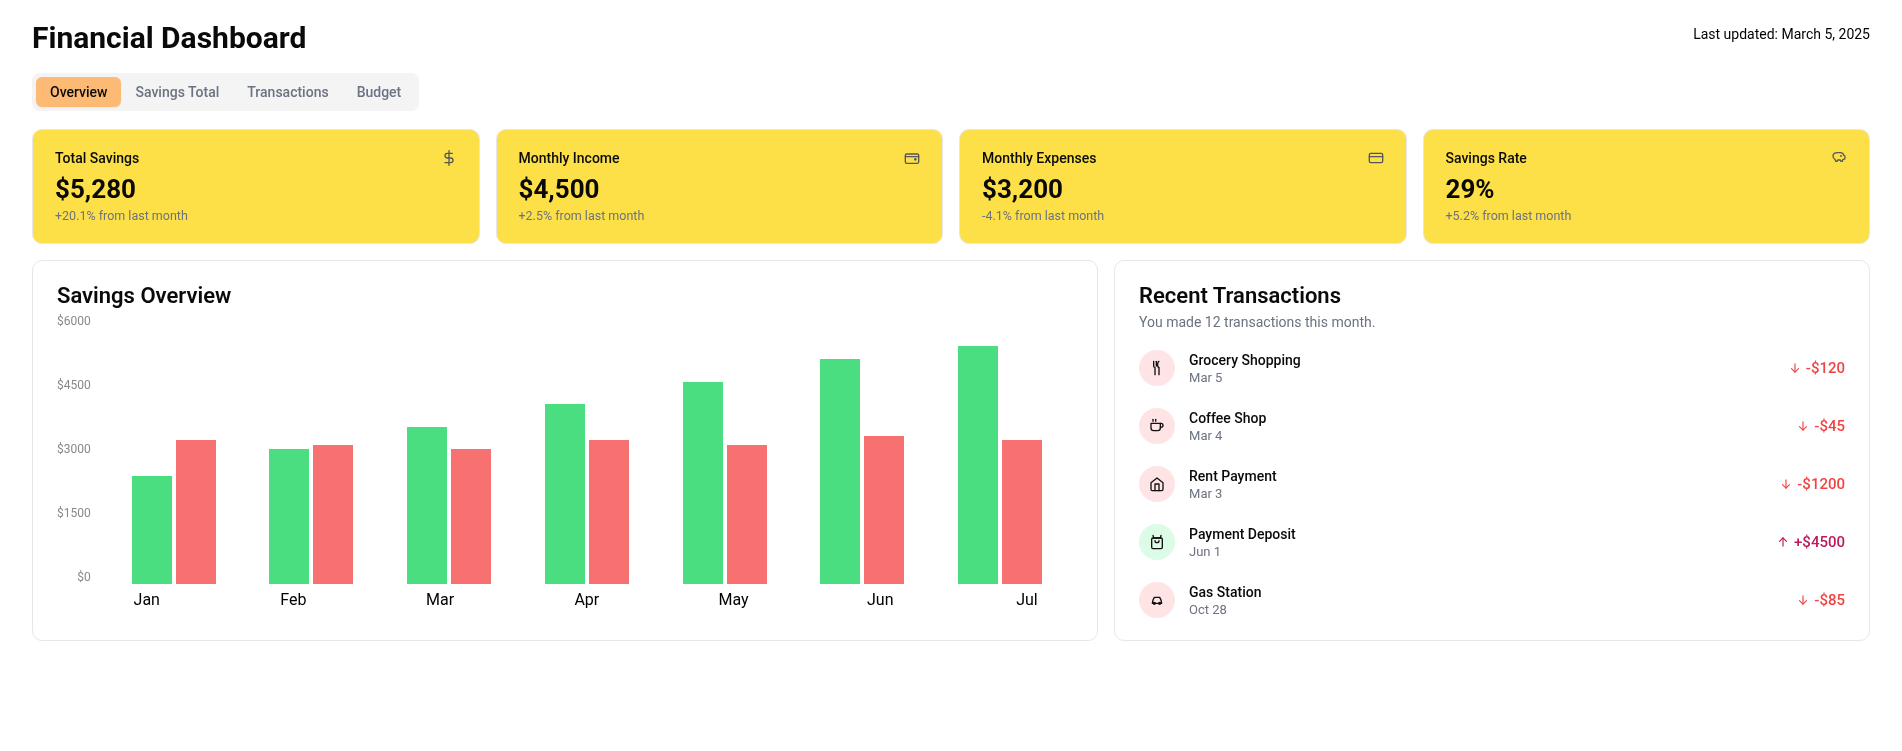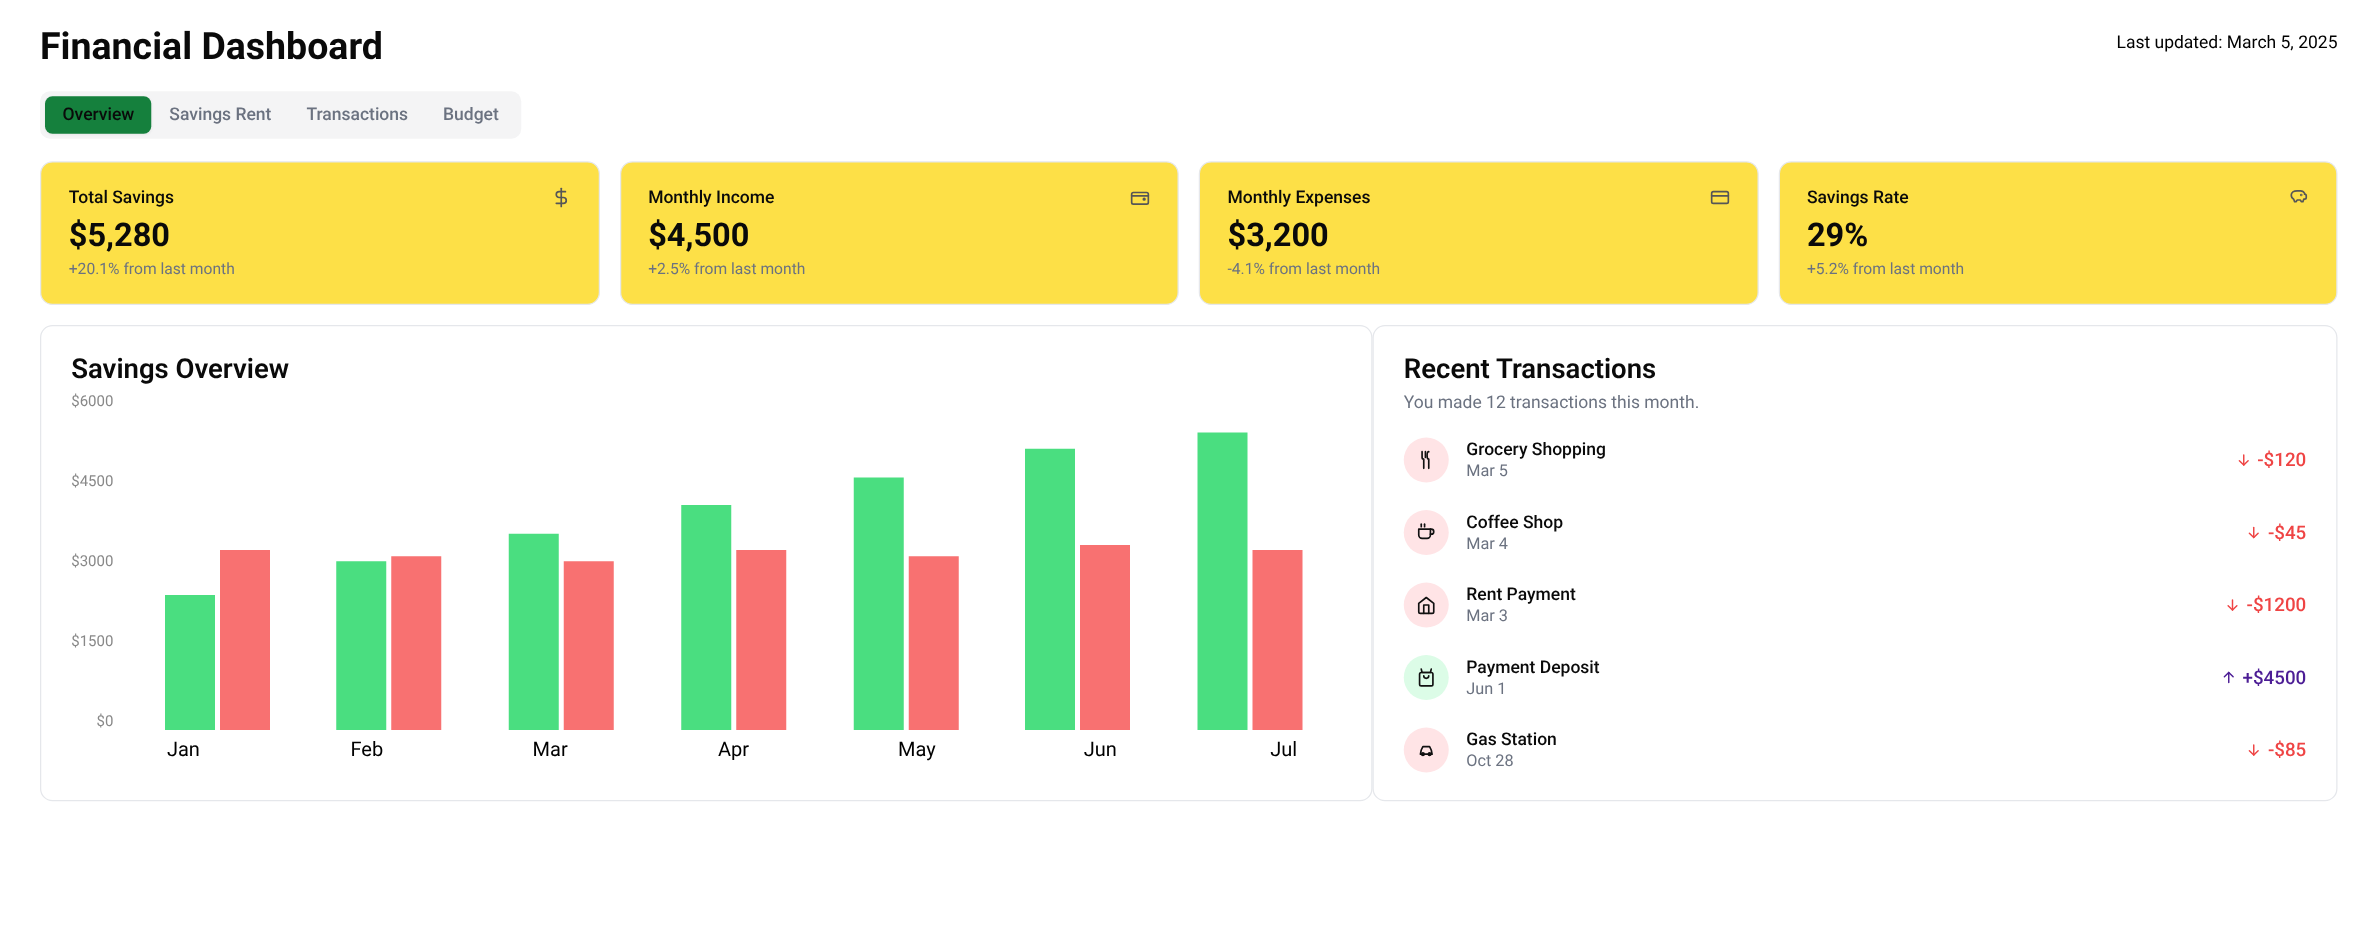--- a/index.html
+++ b/index.html
@@ -14,34 +14,34 @@
   .updated { color: #000000; font-size: 14px; margin-top: 6px; }
 
   .tabs {
     display: inline-flex; background: #f4f4f5; border-radius: 8px; padding: 4px;
     margin-bottom: 18px;
   }
   .tab {
     padding: 7px 14px; font-size: 14px; color: #6b7280; border-radius: 6px;
     cursor: pointer; font-weight: 500;
   }
-  .tab.active { background: #15803d; color: #0a0a0a; box-shadow: 0 1px 2px rgba(0,0,0,0.05); }
+  .tab.active { background: #fdba74; color: #0a0a0a; box-shadow: 0 1px 2px rgba(0,0,0,0.05); }
 
   .cards-row { display: grid; grid-template-columns: repeat(4, 1fr); gap: 16px; margin-bottom: 16px; }
   .card {
     border: 1px solid #e5e7eb; border-radius: 10px; padding: 20px 22px;
     background: #fde047;
   }
   .card-top { display: flex; justify-content: space-between; align-items: center; margin-bottom: 8px; }
   .card-label { font-size: 14px; font-weight: 500; }
   .card-icon { width: 16px; height: 16px; color: #565656; }
   .card-value { font-size: 26px; font-weight: 700; margin-bottom: 4px; }
   .card-delta { font-size: 12.5px; color: #6b7280; }
 
-  .main-row { display: grid; grid-template-columns: 58% 1fr; }
+  .main-row { display: grid; grid-template-columns: 58% 1fr; gap: 16px; }
   .panel { border: 1px solid #e5e7eb; border-radius: 10px; padding: 22px 24px; background: #fff; }
   .panel h2 { font-size: 22px; font-weight: 600; margin-bottom: 6px; }
   .panel-sub { font-size: 14px; color: #6b7280; margin-bottom: 20px; }
 
   
   .chart-wrap { position: relative; height: 300px; display: flex; }
   .y-axis { display: flex; flex-direction: column; justify-content: space-between; align-items: flex-end; padding-right: 10px; font-size: 12px; color: #888; height: 270px; }
   .plot { flex: 1; position: relative; }
   .bars-area { height: 270px; display: flex; align-items: flex-end; justify-content: space-around; padding: 0 4px; }
   .month-group { display: flex; align-items: flex-end; gap: 4px; width: 84px; justify-content: center; }
@@ -59,21 +59,21 @@
     align-items: center; justify-content: center; flex-shrink: 0;
   }
   .tx-icon.neg { background: #ffe4e6; color: #111; }
   .tx-icon.pos { background: #dcfce7; color: #111; }
   .tx-icon svg { width: 16px; height: 16px; }
   .tx-info { flex: 1; }
   .tx-name { font-size: 14px; font-weight: 500; }
   .tx-date { font-size: 13px; color: #6b7280; margin-top: 2px; }
   .tx-amount { display: flex; align-items: center; gap: 4px; font-size: 15px; font-weight: 500; }
   .tx-amount.neg { color: #ef4444; }
-  .tx-amount.pos { color: #4c1d95; }
+  .tx-amount.pos { color: #be185d; }
   .tx-amount svg { width: 14px; height: 14px; }
 
   svg { stroke: currentColor; fill: none; stroke-width: 2; stroke-linecap: round; stroke-linejoin: round; }
 </style>
 </head>
 <body>
 
 
 
 
@@ -132,21 +132,21 @@
   </defs>
 </svg>
 
 <div class="header-row">
   <h1>Financial Dashboard</h1>
   <div class="updated">Last updated: March 5, 2025</div>
 </div>
 
 <div class="tabs" id="tabs-container">
     <div class="tab active">Overview</div>
-    <div class="tab">Savings Rent</div>
+    <div class="tab">Savings Total</div>
     <div class="tab">Transactions</div>
     <div class="tab">Budget</div>
   </div>
 
 <div class="cards-row" id="cards-row">
     <div class="card">
       <div class="card-top">
         <div class="card-label">Total Savings</div>
         <svg class="card-icon" viewBox="0 0 24 24">
           <use href="#i-dollar"></use>

